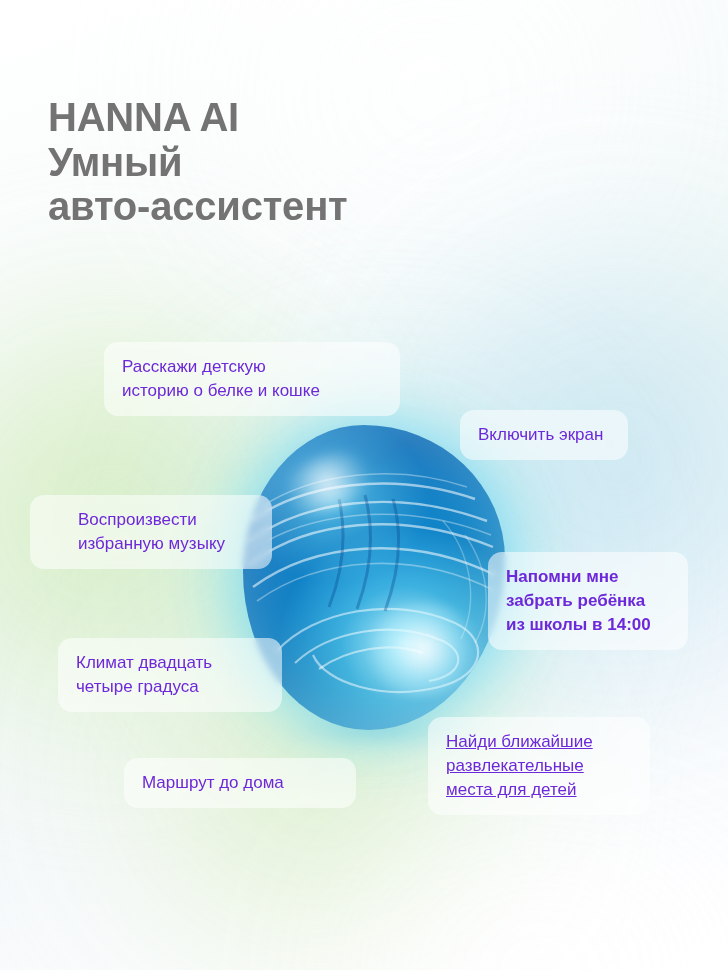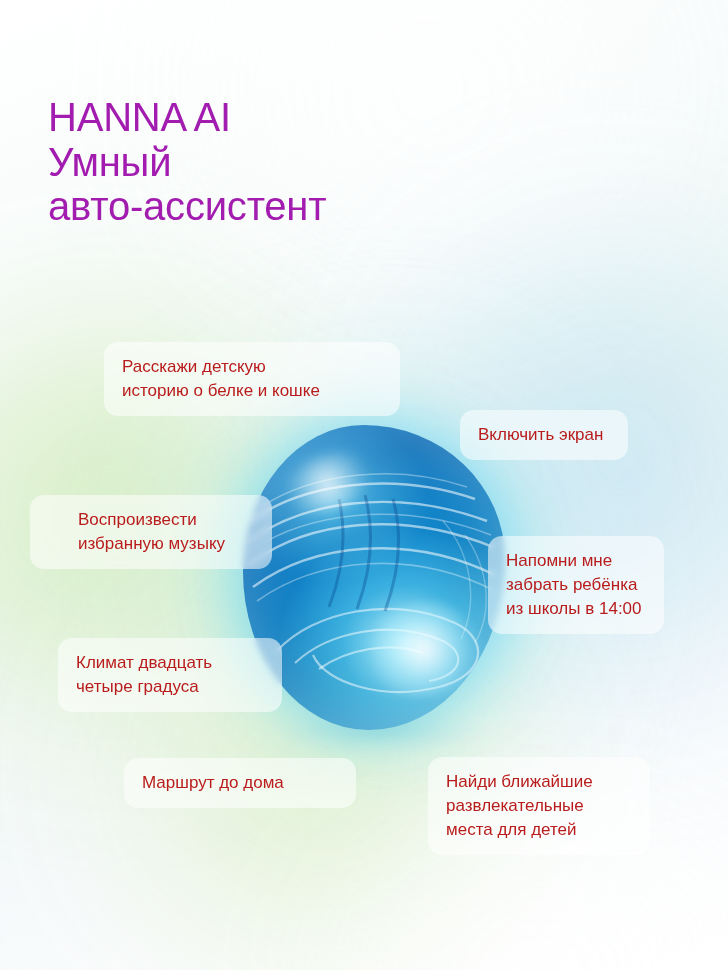--- a/index.html
+++ b/index.html
@@ -78,24 +78,24 @@
     height: 300px;
     background: radial-gradient(circle at 50% 50%, rgba(255,255,255,0.95) 0%, rgba(255,255,255,0.45) 55%, rgba(255,255,255,0) 80%);
   }
 
   
   .headline {
     position: absolute;
     left: 48px;
     top: 68px;
     width: 620px;
-    color: #a21caf;
+    color: #737373;
     font-size: 40px;
     line-height: 1.12;
-    font-weight: 400;
+    font-weight: 700;
     letter-spacing: -0.2px;
     white-space: pre-line;
   }
 
   
   .orb-wrap {
     position: absolute;
     left: 243px;
     top: 425px;
     width: 262px;
@@ -156,35 +156,35 @@
     background: radial-gradient(ellipse at 50% 50%, rgba(60,170,200,0.28) 0%, rgba(150,220,235,0.12) 55%, rgba(255,255,255,0) 80%);
     filter: blur(8px);
   }
 
   
   .chip {
     position: absolute;
     box-sizing: border-box;
     background: rgba(255,255,255,0.55);
     border-radius: 14px;
-    color: #b91c1c;
+    color: #6d28d9;
     font-size: 17px;
     line-height: 1.42;
     padding: 13px 18px;
     white-space: pre-line;
     backdrop-filter: blur(3px);
   }
 
   .chip-story    { left: 104px; top: 342px;  width: 296px; }
   .chip-screen   { left: 460px; top: 410px;  width: 168px; }
   .chip-music    { left: 30px;  top: 495px;  width: 242px; padding-left: 48px; }
-  .chip-remind   { left: 488px; top: 536px;  width: 176px; }
+  .chip-remind   { left: 488px; top: 552px;  width: 200px; font-weight: bold; }
   .chip-climate  { left: 58px;  top: 638px;  width: 224px; }
   .chip-route    { left: 124px; top: 758px;  width: 232px; }
-  .chip-places   { left: 428px; top: 757px;  width: 222px; }
+  .chip-places   { left: 428px; top: 717px;  width: 222px; text-decoration: underline; }
 </style>
 </head>
 <body>
 
 <div class="poster">
 
   <div class="bg-base"></div>
   <div class="bg-blob blob-white-top"></div>
   <div class="bg-blob blob-green-left"></div>
   <div class="bg-blob blob-cyan-right"></div>

